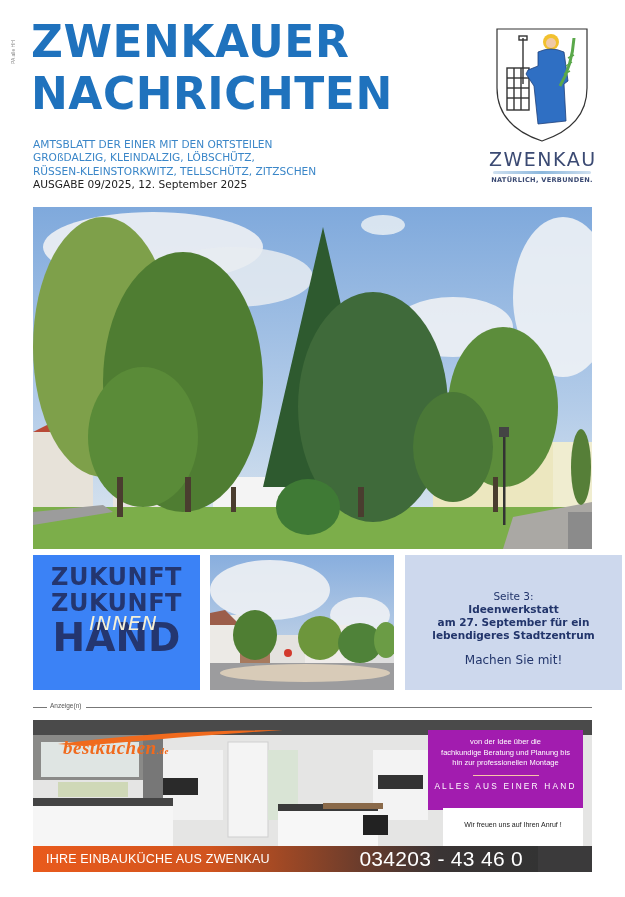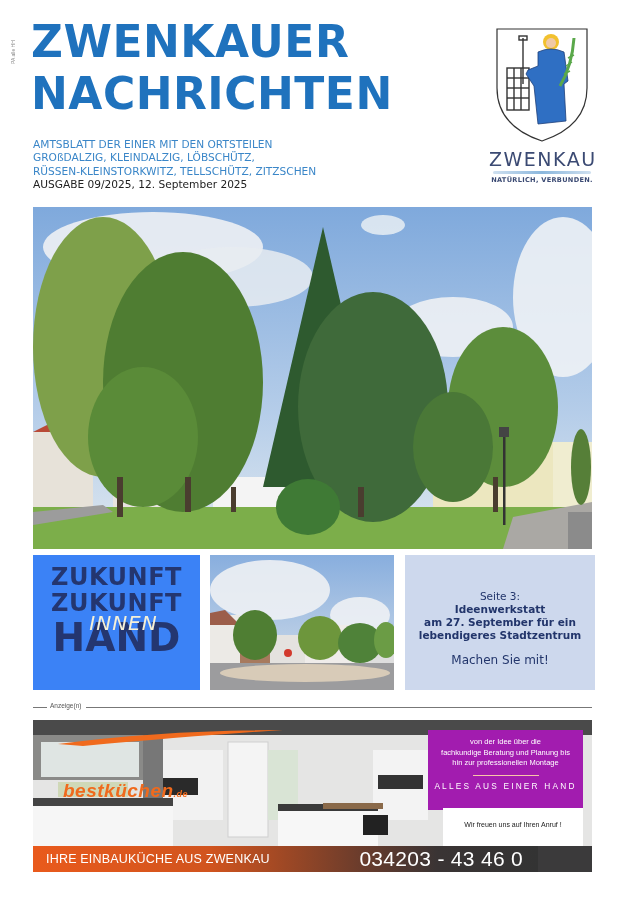--- a/index.html
+++ b/index.html
@@ -24,21 +24,21 @@
   .brand { position: absolute; left: 489px; top: 148px; width: 106px; text-align: center; }
   .brand-name { font-size: 19px; letter-spacing: 1.5px; color: #3b4a73; font-family: "DejaVu Sans", sans-serif; }
   .brand-wave { height: 3px; margin: 1px 4px 2px; background: linear-gradient(90deg, #cfe0f0, #8bb7dd, #cfe0f0); border-radius: 2px; }
   .brand-tag { font-size: 6.6px; letter-spacing: 0.3px; color: #3b4a73; font-weight: bold; white-space: nowrap; }
 
   .hero { position: absolute; left: 33px; top: 207px; width: 559px; height: 342px; overflow: hidden; }
 
   .tile { position: absolute; top: 555px; height: 135px; overflow: hidden; }
   .tile-1 { left: 33px; width: 167px; background: #3b82f6; }
   .tile-2 { left: 210px; width: 184px; }
-  .tile-3 { left: 405px; width: 190px; background: #cdd8ed; color: #22356b; text-align: center; }
+  .tile-3 { left: 405px; width: 217px; background: #cdd8ed; color: #22356b; text-align: center; }
 
   .zfi { position: absolute; left: 0; top: 9px; width: 100%; text-align: center; color: #243670;
     font-weight: bold; font-family: "DejaVu Sans", sans-serif; }
   .zfi .w1 { font-size: 24px; line-height: 27px; letter-spacing: 0.5px; }
   .zfi .w2 { font-size: 24px; line-height: 25px; letter-spacing: 0.5px; }
   .zfi .w3 { font-size: 39px; line-height: 40px; margin-top: 2px; }
   .zfi .innen { position: absolute; left: 0; top: 47px; width: 100%; font-size: 20px; font-style: italic;
     font-weight: normal; color: #f4f0d8; letter-spacing: 1px; font-family: "DejaVu Sans", sans-serif; padding-left: 14px; }
 
   .tile-3 .t-intro { margin-top: 35px; font-size: 10.5px; line-height: 13px; }
@@ -47,21 +47,21 @@
 
   .ad-label-row { position: absolute; left: 33px; top: 702px; width: 559px; height: 10px; }
   .ad-label-row .rule-l { position: absolute; left: 0; top: 5px; width: 14px; border-top: 1px solid #777; }
   .ad-label-row .lbl { position: absolute; left: 17px; top: 0; font-size: 6.5px; color: #555;
     font-family: "Liberation Sans", sans-serif; }
   .ad-label-row .rule-r { position: absolute; left: 53px; right: 0; top: 5px; border-top: 1px solid #777; }
 
   .ad { position: absolute; left: 33px; top: 720px; width: 559px; height: 152px; background: #3b3a3b; overflow: hidden; }
   .ad-scene { position: absolute; left: 0; top: 0; width: 559px; height: 126px; }
   .ad-logo { position: absolute; left: 30px; top: 17px; font-size: 19px; font-weight: bold; font-style: italic;
-    color: #f06a1d; font-family: Liberation Sans, sans-serif; letter-spacing: 0.5px; margin-top: 43px; }
+    color: #f06a1d; font-family: Liberation Serif, serif; letter-spacing: 0.5px; }
   .ad-logo .tld { font-size: 9px; }
   .ad-swoosh { position: absolute; left: 20px; top: 8px; width: 230px; height: 20px; }
 
   .ad-orange { position: absolute; left: 395px; top: 10px; width: 155px; height: 80px; background: #a21caf;
     color: #fff; text-align: center; }
   .ad-orange .o-text { margin-top: 7px; font-size: 7.5px; line-height: 10.5px; font-family: "Liberation Sans", sans-serif; }
   .ad-orange .o-rule { width: 66px; margin: 6px auto 5px; border-top: 1px solid #f8c6a8; }
   .ad-orange .o-slogan { font-size: 8.3px; letter-spacing: 2.2px; font-family: "Liberation Sans", sans-serif; }
 
   .ad-white { position: absolute; left: 410px; top: 88px; width: 140px; height: 38px; background: #fff; }

